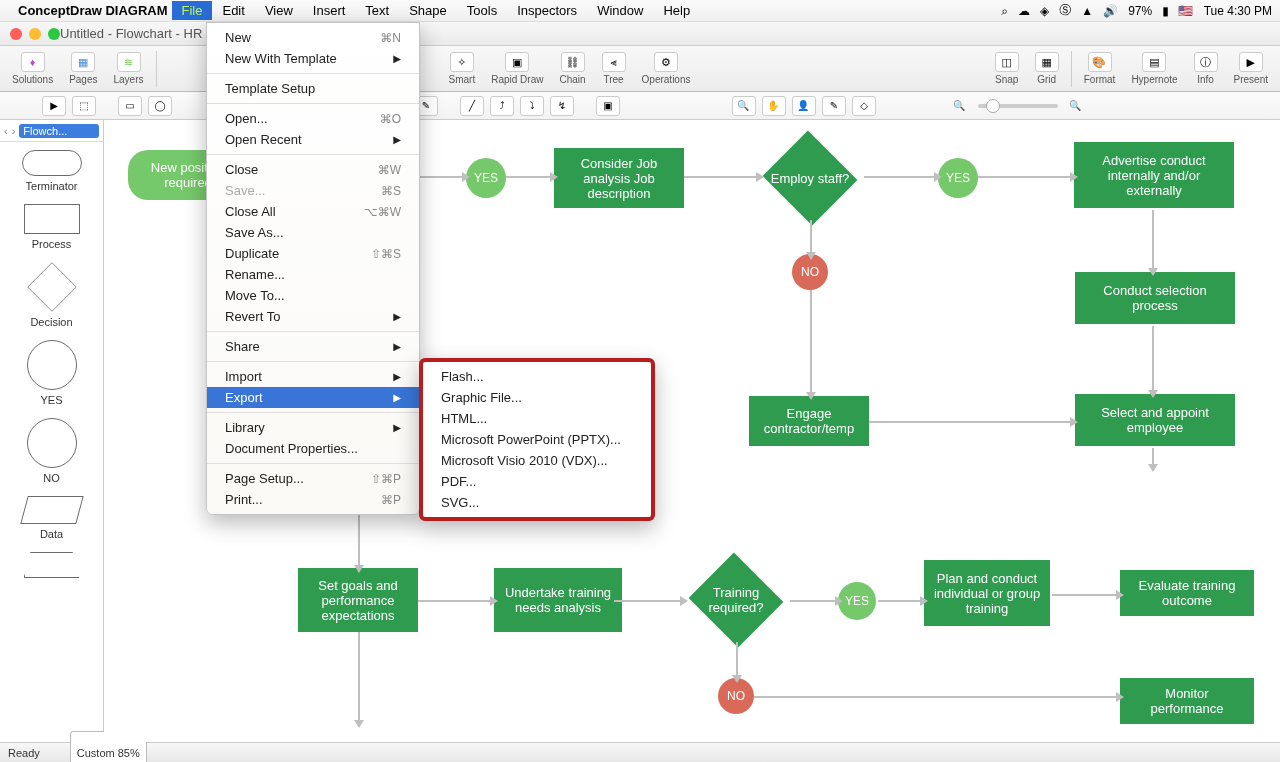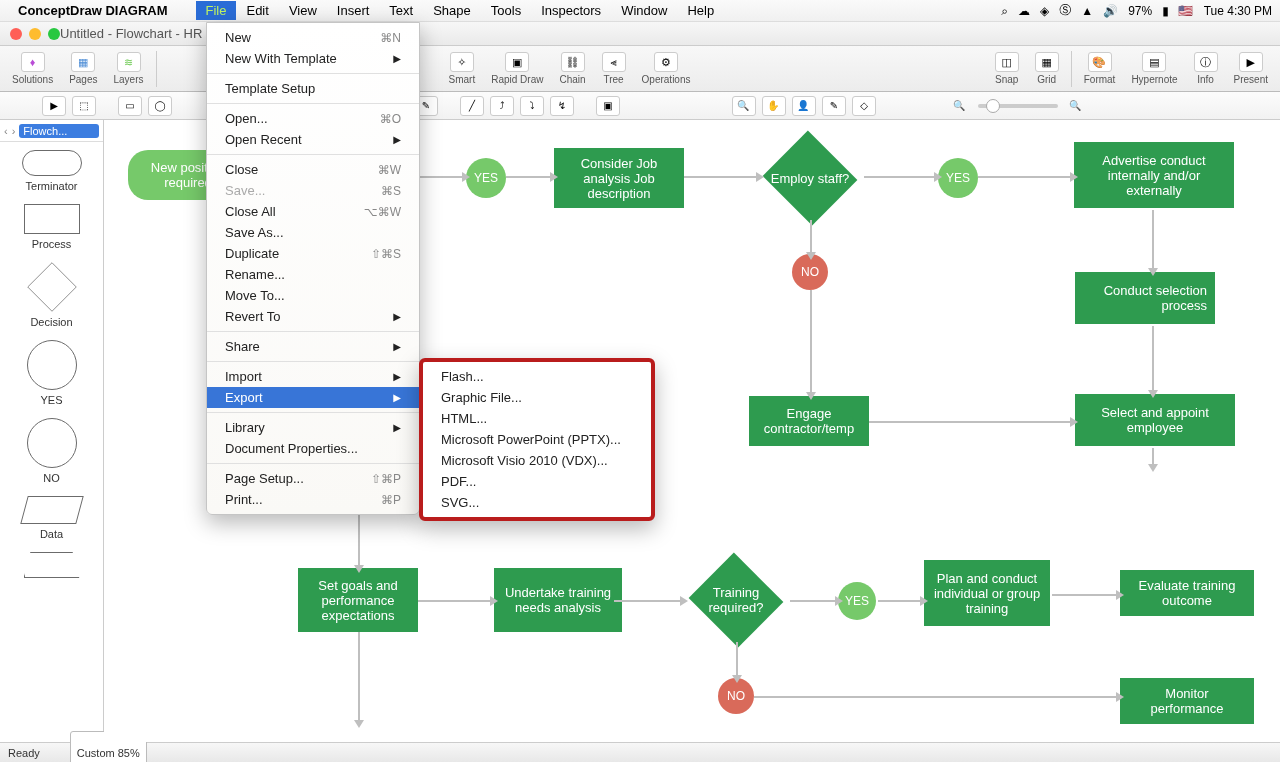--- a/index.html
+++ b/index.html
@@ -1,21 +1,21 @@
 <!DOCTYPE html>
 <html><head>
 <meta charset="utf-8">
 <style>
 * { margin:0; padding:0; box-sizing:border-box; font-family:-apple-system,Helvetica,Arial,sans-serif; }
 body { width:1280px; height:762px; background:#fff; overflow:hidden; position:relative; font-size:13px; }
 
 
 .menubar { height:22px; background:linear-gradient(#fafafa,#f0f0f0); display:flex; align-items:center; padding:0 8px; border-bottom:1px solid #ddd; }
 .menubar .apple { font-size:14px; margin-right:10px; }
-.menubar .app-name { font-weight:700; margin-right:28px; }
+.menubar .app-name { font-weight:700; margin-right:4px; }
 .menubar .mitem { padding:2px 10px; }
 .menubar .mitem.active { background:#2a6cd6; color:#bef264; }
 .menubar .spacer { flex:1; }
 .menubar .right-icons { display:flex; gap:10px; align-items:center; font-size:12px; }
 .menubar .right-icons span { display:inline-block; }
 
 
 .titlebar { height:24px; background:linear-gradient(#f7f7f7,#eaeaea); border-bottom:1px solid #ccc; display:flex; align-items:center; }
 .traffic { display:flex; gap:7px; padding-left:10px; }
 .dot { width:12px; height:12px; border-radius:50%; }
@@ -282,21 +282,21 @@
         <div class="node rect" style="left: 450px; top: 28px; width: 130px; height: 60px;">Consider
 Job analysis
 Job description</div>
         <div class="node diamond" style="left: 656px; top: 18px; width: 100px; height: 80px;">
           <div class="dbody" style="left: 15px; top: 8px; width: 70px; height: 64px;"></div>
           <div class="dtext">Employ staff?</div>
         </div>
         <div class="node circ yes" style="left: 834px; top: 38px; width: 40px; height: 40px;">YES</div>
         <div class="node rect" style="left: 970px; top: 22px; width: 160px; height: 66px;">Advertise conduct internally and/or externally</div>
         <div class="node circ no" style="left: 688px; top: 134px; width: 36px; height: 36px;">NO</div>
-        <div class="node rect" style="left: 971px; top: 152px; width: 140px; height: 52px; text-align: right;">Conduct selection process</div>
+        <div class="node rect" style="left: 971px; top: 152px; width: 160px; height: 52px;">Conduct selection process</div>
         <div class="node rect" style="left: 645px; top: 276px; width: 120px; height: 50px;">Engage contractor/temp</div>
         <div class="node rect" style="left: 971px; top: 274px; width: 160px; height: 52px;">Select and appoint employee</div>
         <div class="node rect" style="left: 194px; top: 344px; width: 120px; height: 40px;">process</div>
         <div class="node rect" style="left: 194px; top: 448px; width: 120px; height: 64px;">Set goals and performance expectations</div>
         <div class="node rect" style="left: 390px; top: 448px; width: 128px; height: 64px;">Undertake training needs analysis</div>
         <div class="node diamond" style="left: 582px; top: 440px; width: 100px; height: 80px;">
           <div class="dbody" style="left: 15px; top: 8px; width: 70px; height: 64px;"></div>
           <div class="dtext">Training required?</div>
         </div>
         <div class="node circ yes" style="left: 734px; top: 462px; width: 38px; height: 38px;">YES</div>

